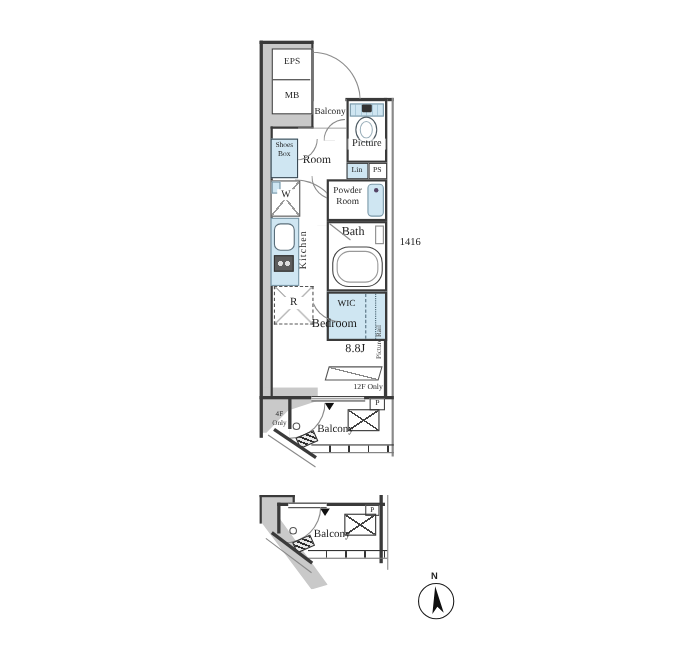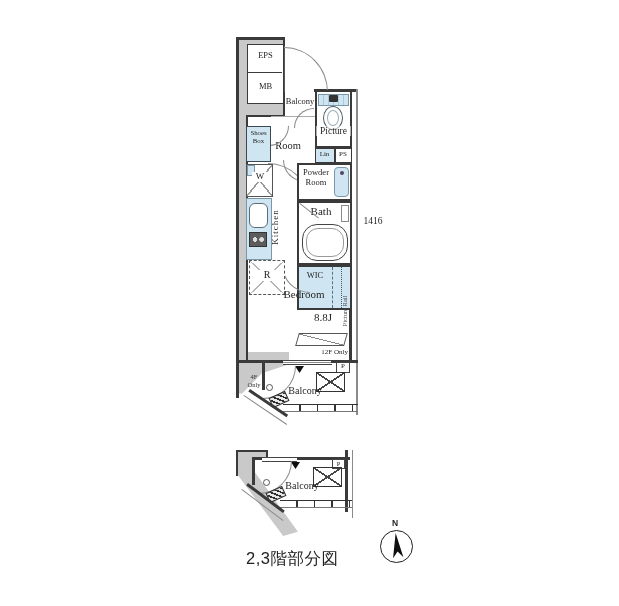--- a/index.html
+++ b/index.html
@@ -151,21 +151,20 @@
   <div class="a lbl" style="left:332px;top:460px;width:13px;font-size:6.5px;">P</div>
   <div class="a arc" style="left:259px;top:461px;width:33px;height:33px;border:none;border-bottom:1.1px solid #8b8b8b;border-right:1.1px solid #8b8b8b;border-bottom-right-radius:100%;"></div>
   <div class="a xbox" style="left:313px;top:467px;width:29px;height:20px;"></div>
   <div class="a" style="left:263px;top:479px;width:7px;height:7px;border:1px solid #555;border-radius:50%;"></div>
   <div class="a hatch" style="left:267px;top:489px;width:18px;height:11px;transform:rotate(-24deg);"></div>
   <div class="a lbl" style="left:272px;top:481px;width:60px;font-size:10px;">Balcony</div>
   <div class="a rail" style="left:280px;top:500px;width:72px;height:8px;"></div>
   <div class="a wall" style="left:248px;top:483px;width:46px;height:2.5px;transform:rotate(37deg);transform-origin:0 0;"></div>
   <div class="a thin" style="left:242px;top:489px;width:52px;height:1.4px;transform:rotate(37deg);transform-origin:0 0;"></div>
 
-  <div class="a" style="left:246px;top:548px;width:120px;font-family:'Liberation Sans',sans-serif;font-size:16.5px;letter-spacing:0.5px;color:#222;">2,3階部分図</div>
 
   <div class="a" style="left:378px;top:519px;width:44px;height:58px;">
     <div class="a lbl" style="left:7px;top:0;width:20px;font-size:8.5px;font-family:'Liberation Sans',sans-serif;font-weight:bold;">N</div>
     <div class="a" style="left:2px;top:11px;width:33px;height:33px;border:1.7px solid #1d1d1d;border-radius:50%;"></div>
     <div class="a" style="left:9px;top:13px;width:20px;height:28px;background:#101010;clip-path:polygon(50% 3%,76% 92%,50% 70%,24% 92%);transform:rotate(-6deg);"></div>
   </div>
 
 </div>
 
 </body></html>

